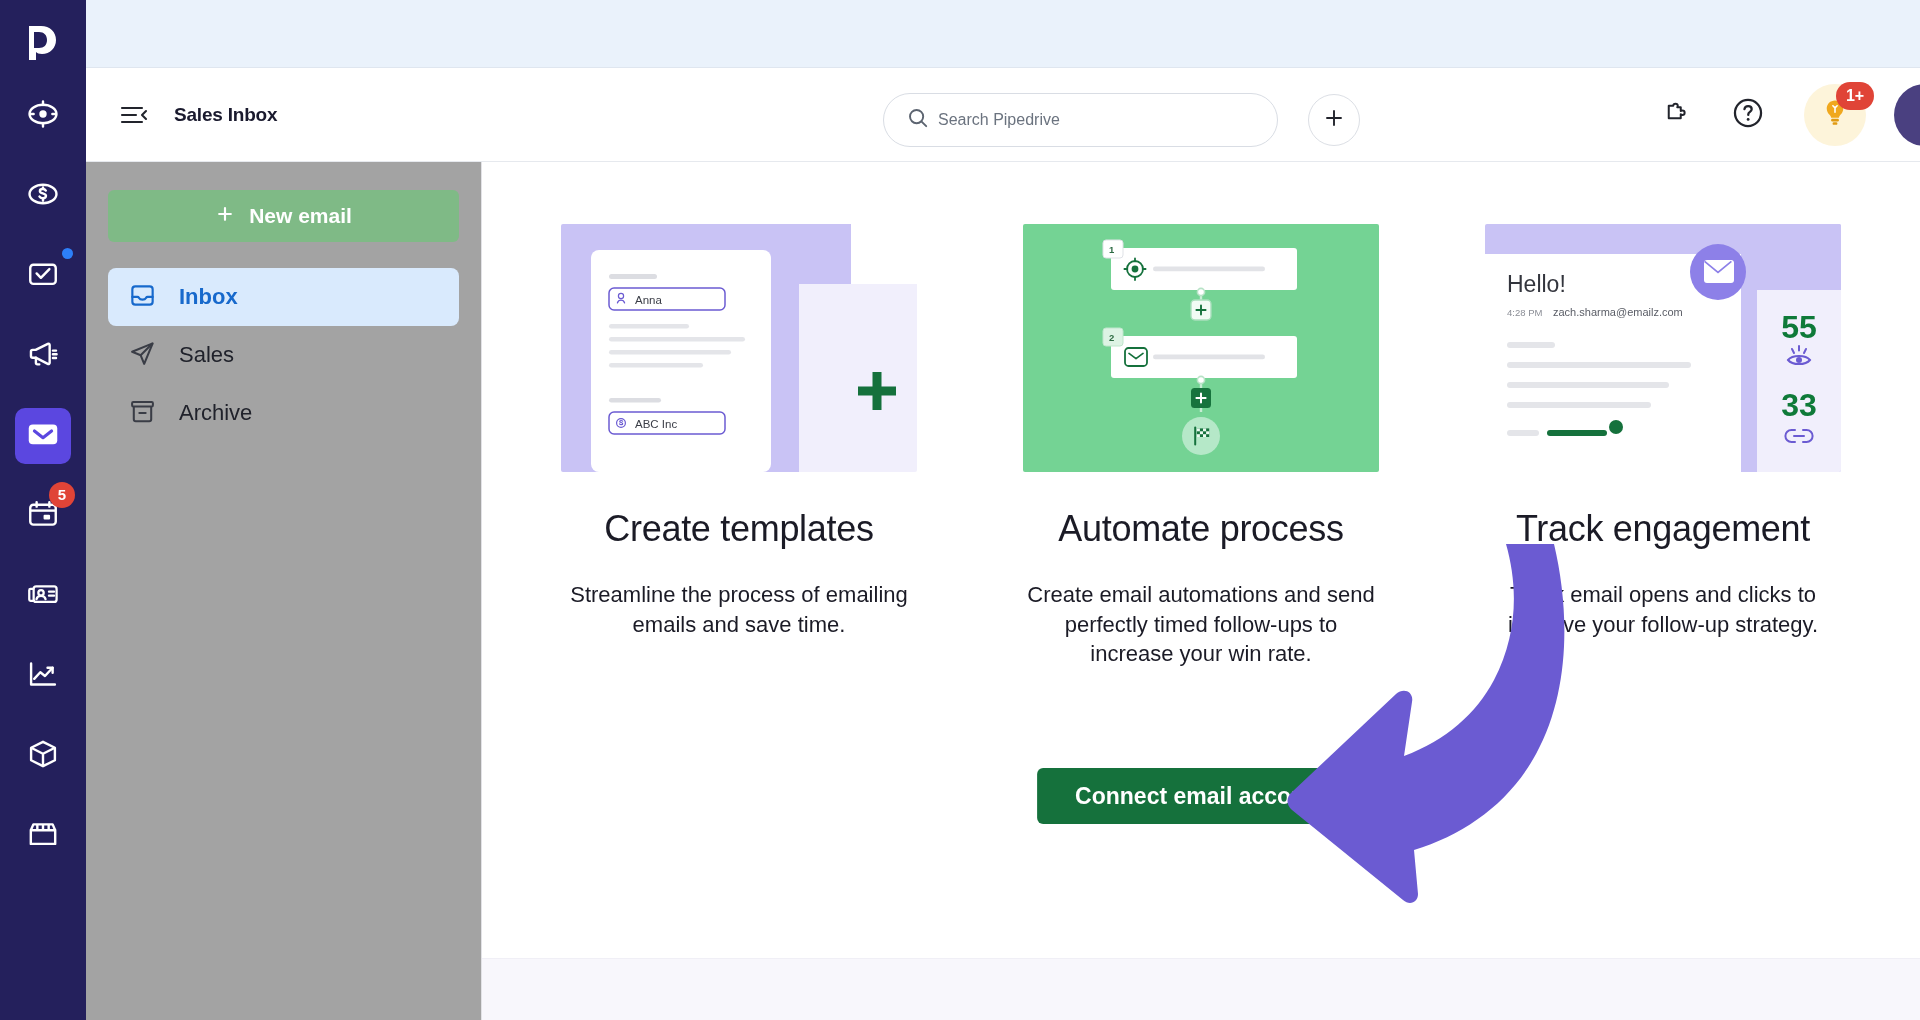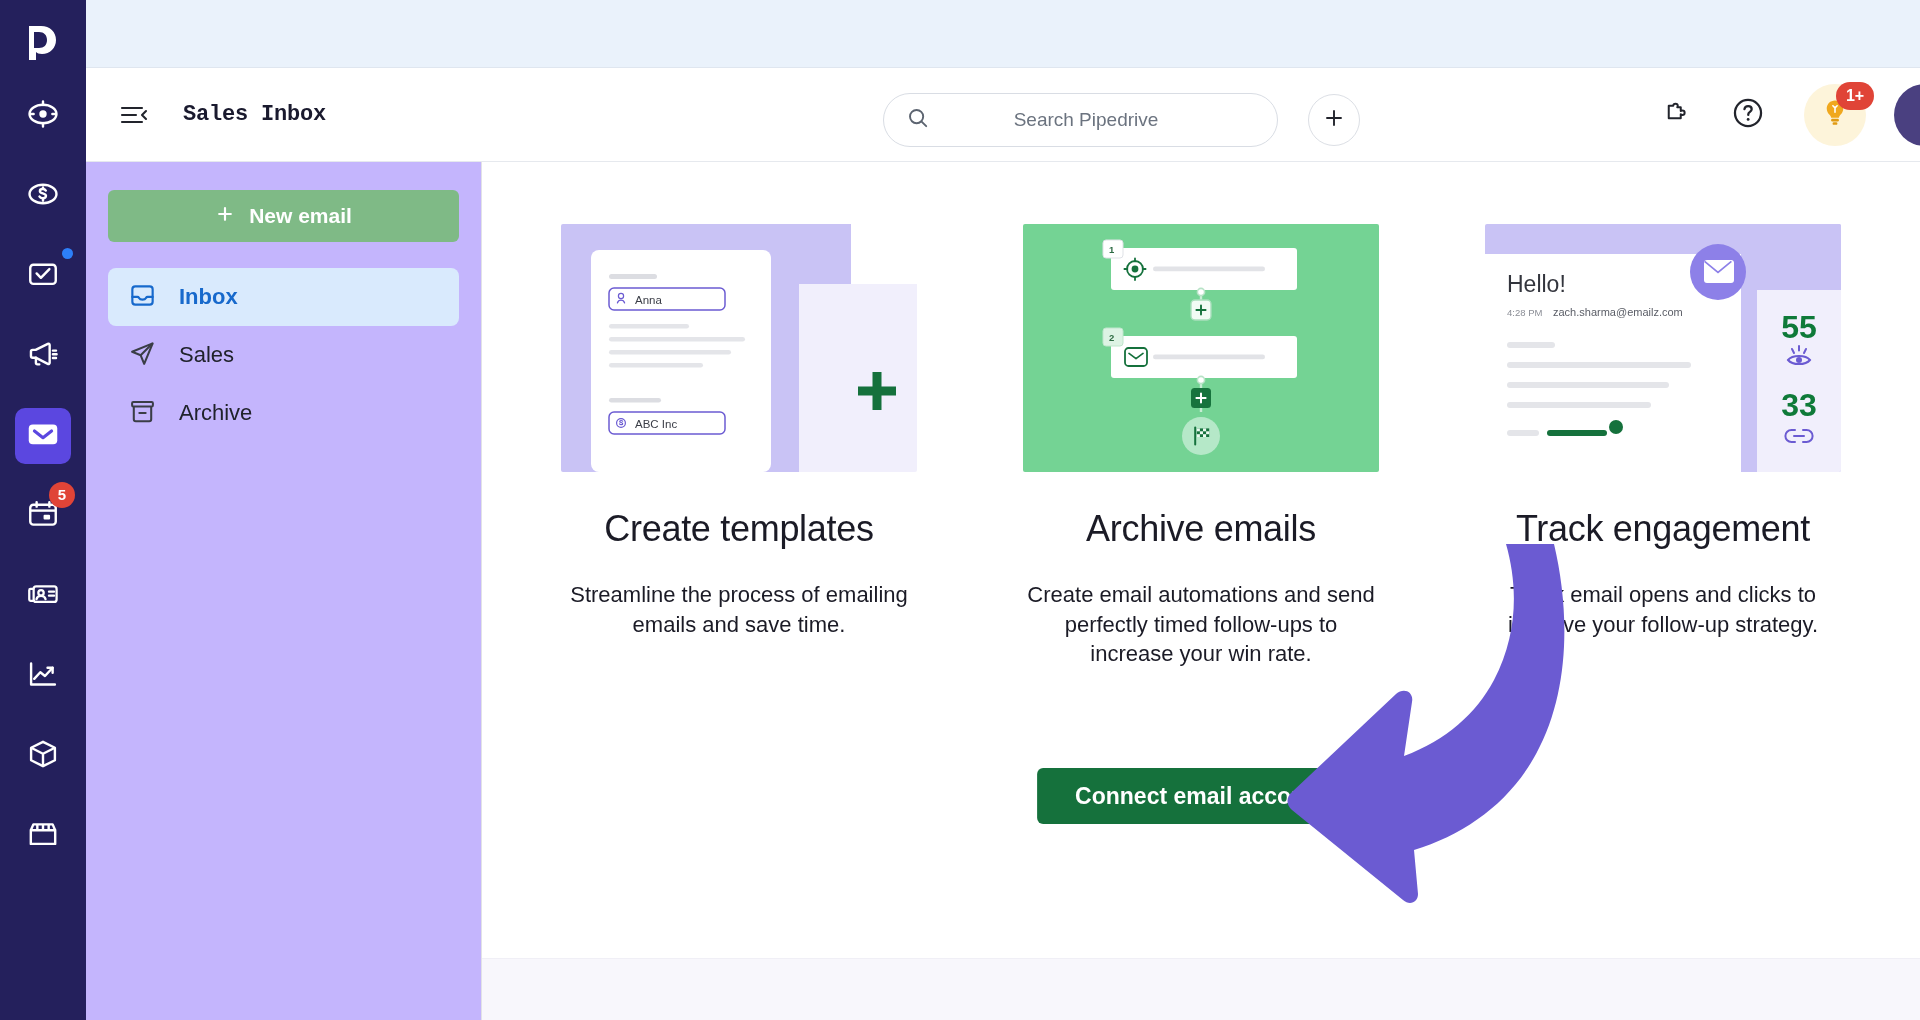--- a/index.html
+++ b/index.html
@@ -50,39 +50,38 @@
   #topbar {
     height: 94px; flex: 0 0 94px;
     background: #ffffff;
     border-bottom: 1px solid #e6e9ee;
     display: flex; align-items: center;
     padding: 0 28px 0 26px;
     position: relative;
   }
   .hamburger { width: 44px; height: 44px; display:flex; align-items:center; justify-content:center; cursor:pointer; }
   .page-title {
-    font-size: 22px; font-weight: 700; color: #1a1a2e;
-    margin-left: 27px; letter-spacing: -0.2px; white-space: nowrap; font-family: Liberation Mono, monospace;
+    font-size: 19px; font-weight: 700; color: #1a1a2e;
+    margin-left: 18px; letter-spacing: -0.2px; white-space: nowrap;
   }
 
   .search-wrap {
     position: absolute; left: 797px; top: 25px;
     width: 395px; height: 54px;
   }
   .search-box {
     width: 100%; height: 100%;
     border: 1px solid #d9dde4; border-radius: 999px;
     background: #fff; display: flex; align-items: center; padding-left: 22px;
     cursor: text;
   }
   .search-input {
     border: none; outline: none; background: transparent;
-    font-size: 19px; color: #5c6470; margin-left: 16px; width: 280px;
+    font-size: 16px; color: #5c6470; margin-left: 8px; width: 280px;
     font-family: "Liberation Sans", sans-serif;
-    text-align: center;
   }
   .search-input::placeholder { color: #6b737f; }
 
   .plus-btn {
     position: absolute; left: 1222px; top: 26px;
     width: 52px; height: 52px; border-radius: 50%;
     border: 1px solid #dcdfe5; background:#fff;
     display:flex; align-items:center; justify-content:center; cursor: pointer;
   }
 
@@ -106,21 +105,21 @@
     width: 62px; height: 62px; border-radius: 50%;
     background: #4a4080; margin-right: -36px; flex: 0 0 62px;
   }
 
   
   #body { flex: 1; display: flex; min-height: 0; }
 
   
   #mailside {
     width: 396px; flex: 0 0 396px;
-    background: #c4b5fd;
+    background: #a3a3a3;
     border-right: 1px solid #e2e2e6;
     padding: 28px 22px 0 22px;
   }
   .new-email-btn {
     width: 100%; height: 52px; border-radius: 6px;
     background: #7fba86; color: #fff; border: none;
     font-size: 21px; font-weight: 700;
     display: flex; align-items: center; justify-content: center; gap: 14px;
     cursor: pointer; font-family: "Liberation Sans", sans-serif;
   }
@@ -489,21 +488,21 @@
                     <rect x="173.8" y="204.4" width="12.4" height="8.6" fill="#15713c"></rect>
                     <rect x="173.8" y="204.4" width="3.1" height="2.9" fill="#eafaf0"></rect>
                     <rect x="180" y="204.4" width="3.1" height="2.9" fill="#eafaf0"></rect>
                     <rect x="176.9" y="207.3" width="3.1" height="2.9" fill="#eafaf0"></rect>
                     <rect x="183.1" y="207.3" width="3.1" height="2.9" fill="#eafaf0"></rect>
                     <rect x="173.8" y="210.2" width="3.1" height="2.8" fill="#eafaf0"></rect>
                     <rect x="180" y="210.2" width="3.1" height="2.8" fill="#eafaf0"></rect>
                   </g>
                 </svg>
               </div>
-              <div class="card-title">Archive emails</div>
+              <div class="card-title">Automate process</div>
               <div class="card-desc">Create email automations and send perfectly timed follow-ups to increase your win rate.</div>
             </div>
 
             <div class="card">
               <div class="card-art">
                 <svg class="clip" viewBox="0 0 356 248" preserveAspectRatio="none">
                   <rect x="0" y="0" width="356" height="248" fill="#ffffff"></rect>
                   <rect x="0" y="0" width="356" height="30" fill="#c9c3f5"></rect>
                   <rect x="256" y="0" width="100" height="248" fill="#c9c3f5"></rect>
                   <rect x="0" y="30" width="256" height="218" fill="#ffffff"></rect>

